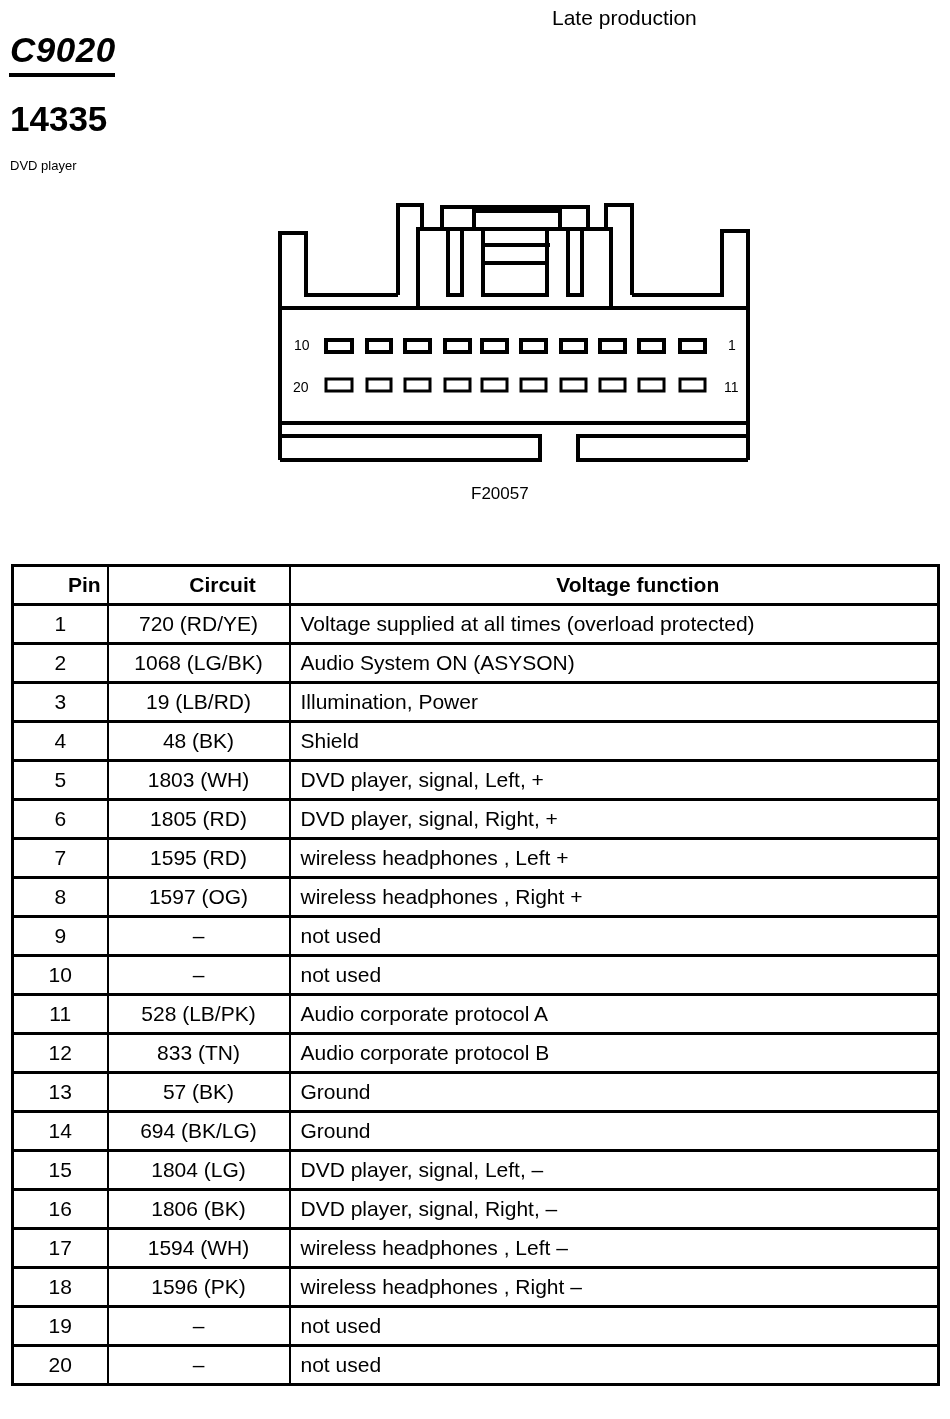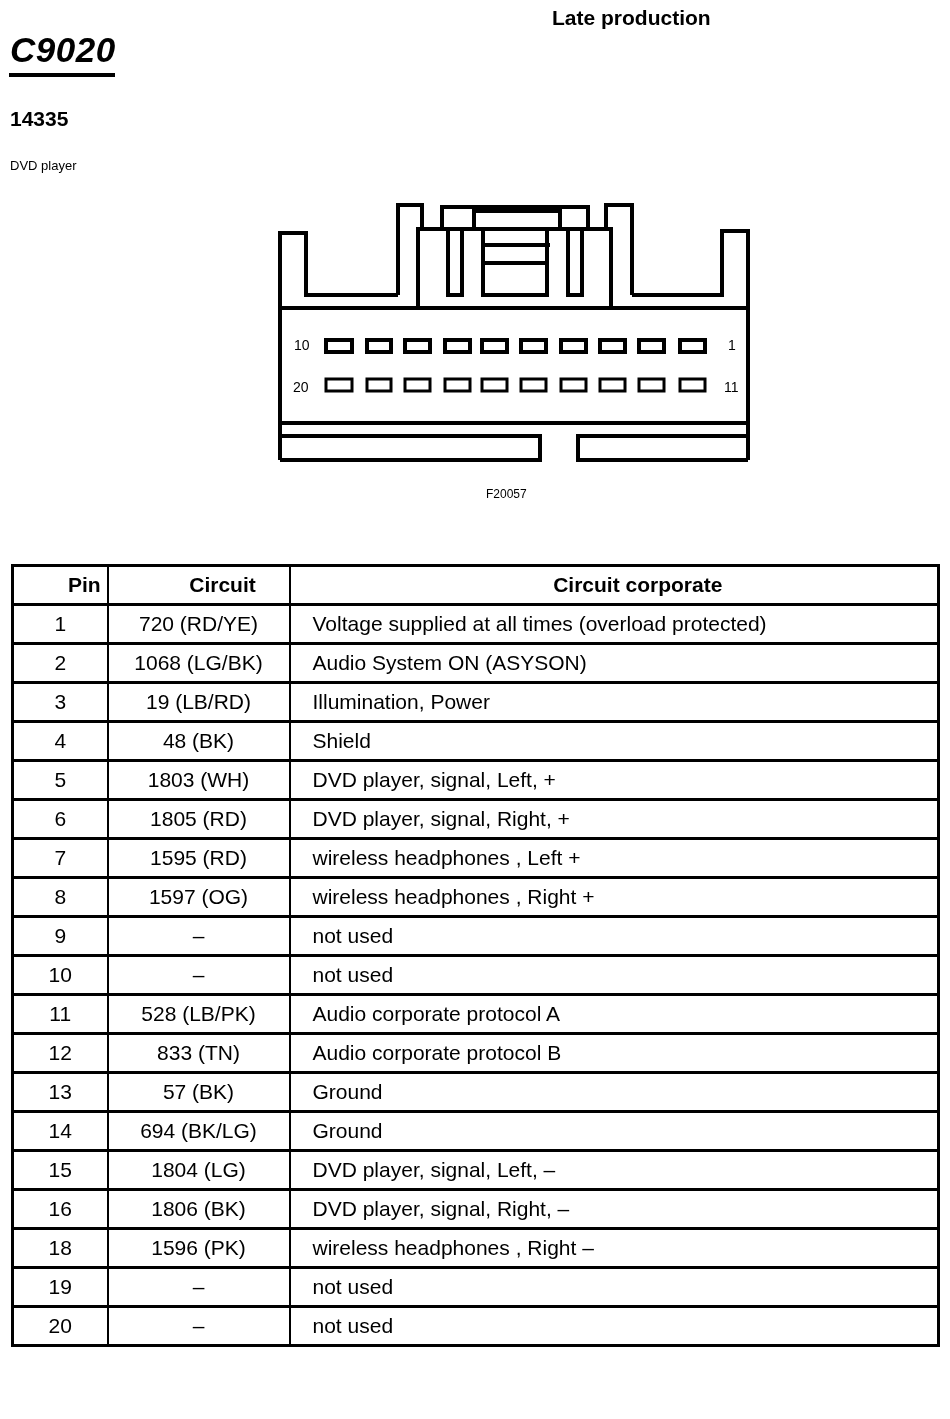--- a/index.html
+++ b/index.html
@@ -15,61 +15,60 @@
       color: #000000;
       overflow: hidden;
     }
     .abs { position: absolute; }
 
     .production-label {
       left: 552px;
       top: 5px;
       font-size: 21px;
       line-height: 26px;
-      font-weight: bold;
     }
     .connector-id {
       left: 10px;
       top: 30px;
       font-size: 35px;
       font-weight: bold;
       line-height: 40px;
       letter-spacing: 0.5px;
       font-style: italic;
     }
     .connector-underline {
       left: 9px;
       top: 73px;
       width: 106px;
       height: 4px;
       background: #000;
     }
     .part-number {
       left: 10px;
       top: 103px;
-      font-size: 21px;
+      font-size: 35px;
       font-weight: bold;
       line-height: 32px;
     }
     .component-name {
       left: 10px;
       top: 156px;
       font-size: 13px;
       line-height: 20px;
     }
     .diagram {
       left: 270px;
       top: 195px;
       width: 490px;
       height: 275px;
     }
     .figure-code {
-      left: 486px;
+      left: 471px;
       top: 485px;
-      font-size: 12px;
+      font-size: 17px;
       line-height: 18px;
     }
 
     table.pinout {
       position: absolute;
       left: 11px;
       top: 564px;
       width: 929px;
       border-collapse: collapse;
       border: 3px solid #000;
@@ -86,21 +85,21 @@
     table.pinout tr { border-bottom: 3px solid #000; }
     table.pinout th {
       font-weight: bold;
       text-align: center;
       padding-left: 48px;
     }
     table.pinout td.c-pin,
     table.pinout td.c-circuit { text-align: center; }
     table.pinout td.c-func {
       text-align: left;
-      padding-left: 22px;
+      padding-left: 10px;
       white-space: nowrap;
     }
     col.col-pin { width: 95px; }
     col.col-circuit { width: 182px; }
     col.col-func { width: auto; }
   </style>
 </head>
 <body>
 
 <div class="abs production-label">Late production</div>
@@ -177,21 +176,21 @@
 <table class="pinout">
   <colgroup>
     <col class="col-pin">
     <col class="col-circuit">
     <col class="col-func">
   </colgroup>
   <thead>
     <tr>
       <th>Pin</th>
       <th>Circuit</th>
-      <th>Circuit corporate</th>
+      <th>Voltage function</th>
     </tr>
   </thead>
   <tbody>
     <tr>
         <td class="c-pin">1</td>
         <td class="c-circuit">720 (RD/YE)</td>
         <td class="c-func">Voltage supplied at all times (overload protected)</td>
       </tr>
     <tr>
         <td class="c-pin">2</td>
@@ -262,20 +261,25 @@
         <td class="c-pin">15</td>
         <td class="c-circuit">1804 (LG)</td>
         <td class="c-func">DVD player, signal, Left, –</td>
       </tr>
     <tr>
         <td class="c-pin">16</td>
         <td class="c-circuit">1806 (BK)</td>
         <td class="c-func">DVD player, signal, Right, –</td>
       </tr>
     <tr>
+        <td class="c-pin">17</td>
+        <td class="c-circuit">1594 (WH)</td>
+        <td class="c-func">wireless headphones , Left –</td>
+      </tr>
+    <tr>
         <td class="c-pin">18</td>
         <td class="c-circuit">1596 (PK)</td>
         <td class="c-func">wireless headphones , Right –</td>
       </tr>
     <tr>
         <td class="c-pin">19</td>
         <td class="c-circuit">–</td>
         <td class="c-func">not used</td>
       </tr>
     <tr>

